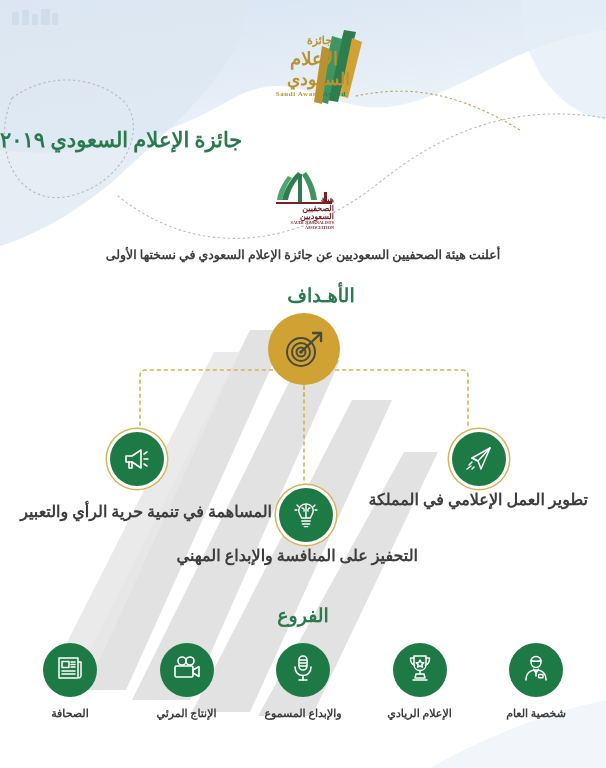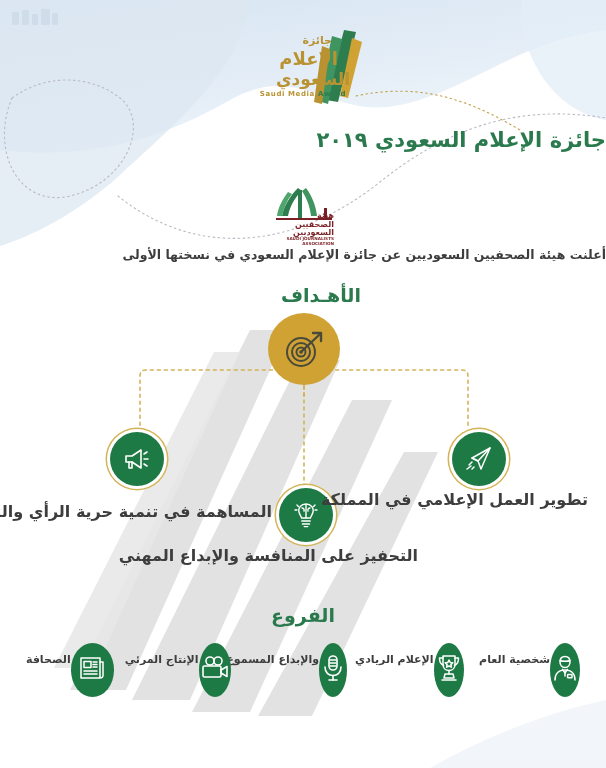--- a/index.html
+++ b/index.html
@@ -11,20 +11,21 @@
   body {
     font-family: "DejaVu Sans", "Liberation Sans", sans-serif;
   }
   #page {
     position: relative;
     width: 606px;
     height: 768px;
     overflow: hidden;
     background: #ffffff;
     margin: 0 auto;
+    font-family: Liberation Serif, serif;
   }
 
   
   .bg-layer {
     position: absolute;
     inset: 0;
     pointer-events: none;
   }
   .bg-svg { position: absolute; top: 0; left: 0; }
 
@@ -86,32 +87,32 @@
     direction: ltr;
   }
   .award-logo .en .w2 { color: #2e7d4f; }
 
   
   .main-title {
     position: absolute;
     left: 0;
     right: 0;
     top: 128px;
-    text-align: right;
+    text-align: left;
     font-size: 21px;
     font-weight: bold;
     color: #2a7a4e;
     letter-spacing: 0px;
   }
 
   
   .assoc-logo {
     position: absolute;
     left: 268px;
-    top: 186px;
+    top: 170px;
     width: 72px;
     height: 58px;
   }
   .assoc-logo .ar {
     position: absolute;
     right: 6px;
     top: 26px;
     font-size: 8px;
     font-weight: bold;
     color: #7a1f24;
@@ -130,20 +131,21 @@
     text-align: right;
     direction: ltr;
     white-space: nowrap;
   }
 
   .sub-title {
     position: absolute;
     left: 0;
     right: 0;
     top: 247px;
+    text-align: center;
     font-size: 12.5px;
     font-weight: bold;
     color: #3d3d3d;
   }
 
   
   .section-heading {
     position: absolute;
     left: 0;
     right: 0;
@@ -203,21 +205,22 @@
     top: 643px;
     width: 554px;
     display: flex;
     flex-direction: row-reverse;
     justify-content: space-between;
     align-items: flex-start;
   }
   .branch {
     width: 88px;
     display: flex;
-    flex-direction: row;
+    flex-direction: column;
+    align-items: center;
   }
   .branch-icon {
     width: 54px;
     height: 54px;
     border-radius: 50%;
     background: #1e7a45;
     display: flex;
     align-items: center;
     justify-content: center;
   }
@@ -286,21 +289,21 @@
 
       <path d="M92,4 L104,6 L86,76 L74,74 Z" fill="#2e7d4f"></path>
       <path d="M80,10 L90,13 L76,78 L66,75 Z" fill="#3f9460"></path>
       <path d="M100,12 L110,16 L96,72 L88,70 Z" fill="#cfa233"></path>
       <path d="M70,20 L78,23 L70,78 L62,76 Z" fill="#b99232"></path>
     </svg>
     <div class="ar1">جائزة</div>
     <div class="ar2">الإعلام</div>
     <div class="ar3">السعودي</div>
     <div class="en">
-      <span class="w1">Saudi Media</span>
+      <span class="w1">Saudi Award</span>
       <span class="w2">Award</span>
     </div>
   </div>
 
   <div class="main-title">جائزة الإعلام السعودي ٢٠١٩</div>
 
   <div class="assoc-logo">
     <svg width="72" height="58" viewBox="0 0 72 58" aria-hidden="true" style="position:absolute;left:0;top:0;">
 
       <path d="M30,2 C22,10 16,20 14,30 L20,30 C22,20 27,11 34,5 Z" fill="#2e7d4f"></path>

